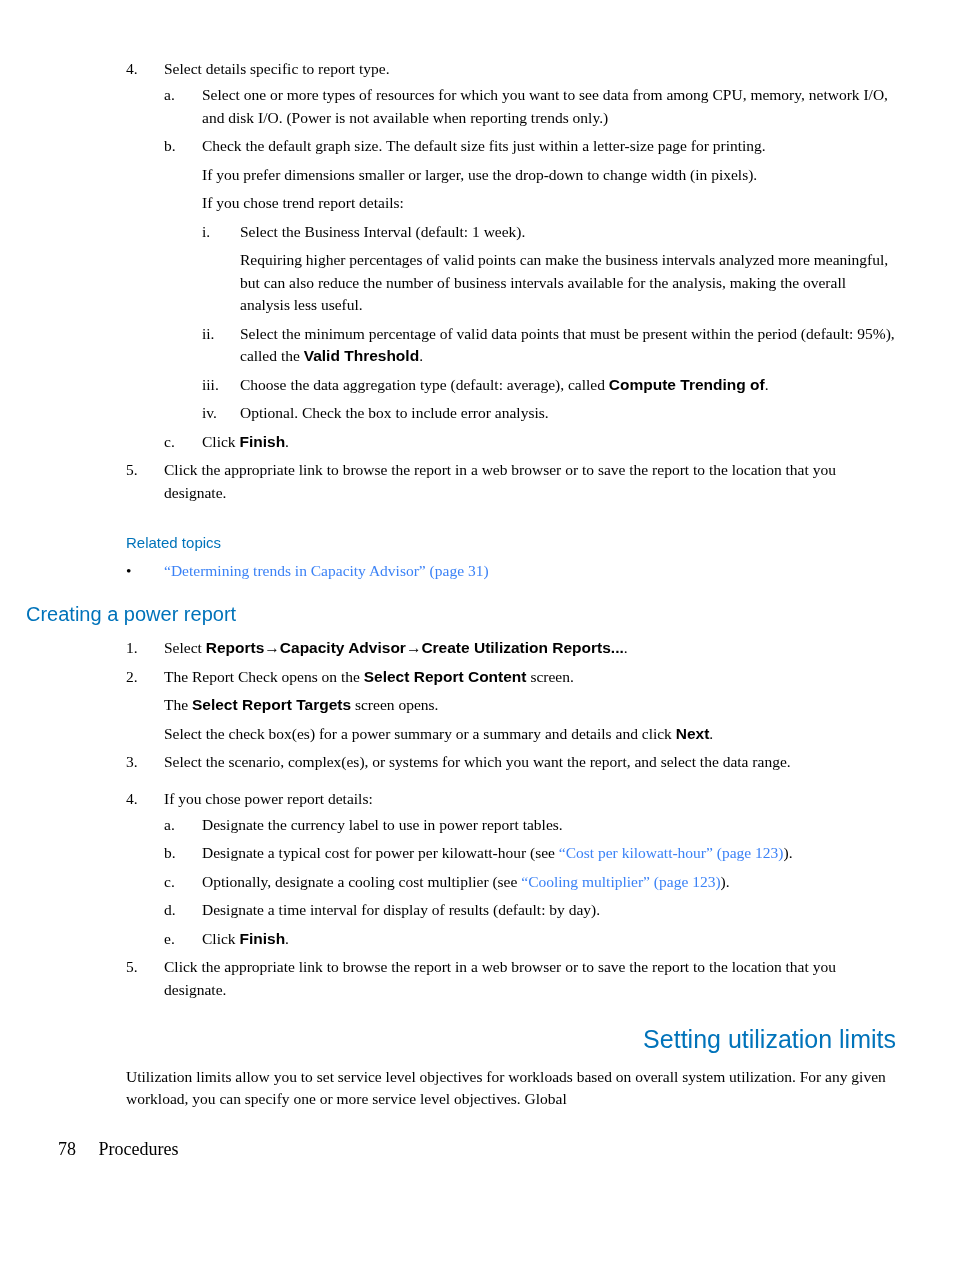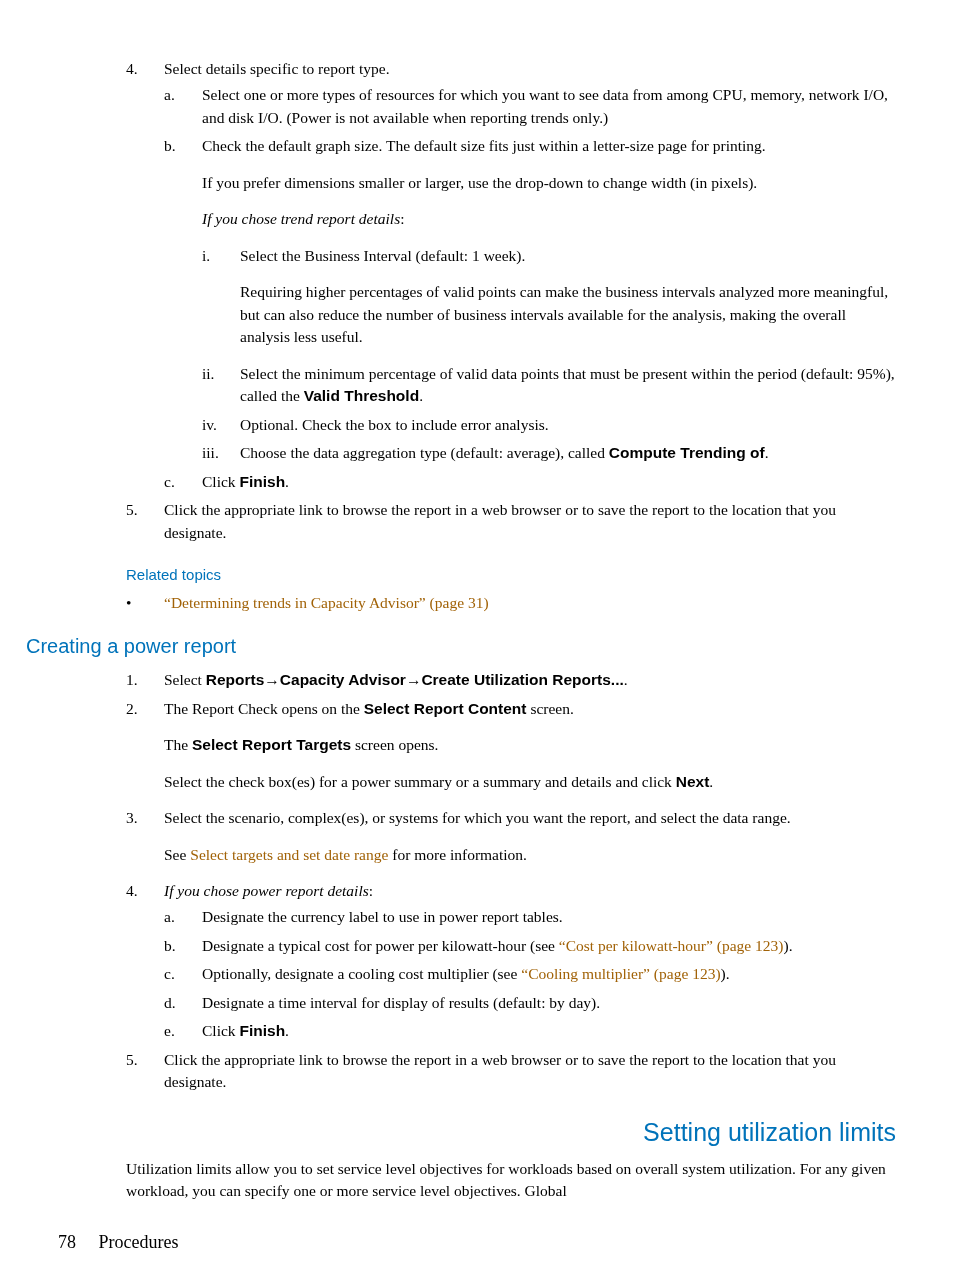--- a/index.html
+++ b/index.html
@@ -13,38 +13,37 @@
     width: 954px;
     box-sizing: border-box;
   }
   .blue-heading {
     font-family: Arial, Helvetica, sans-serif;
     color: #0073ba;
     font-weight: normal;
   }
   .h-related {
     font-size: 15px;
-    margin: 20px 0 6px 68px;
+    margin: 28px 0 6px 68px;
   }
   .h-section {
     font-size: 20px;
     margin: 18px 0 8px -32px;
   }
   .h-major {
     font-size: 25px;
     margin: 20px 0 8px -6px;
     text-align: right;
   }
   .link {
-    color: #a16207;
+    color: #3b82f6;
     text-decoration: none;
     font-family: Liberation Serif, serif;
   }
   .italic {
-    font-style: italic;
   }
   .sans-bold {
     font-family: Arial, Helvetica, sans-serif;
     font-weight: bold;
   }
   ol.num {
     list-style: none;
     padding: 0;
     margin: 0 0 0 68px;
   }
@@ -98,21 +97,21 @@
     padding-left: 38px;
     margin-bottom: 4px;
   }
   ul.bullets > li::before {
     content: "•";
     position: absolute;
     left: 0;
     top: 0;
   }
   .para {
-    margin: 14px 0;
+    margin: 6px 0;
   }
   .body-para {
     margin: 6px 0 6px 68px;
   }
   .footer {
     margin-top: 26px;
     font-size: 18px;
   }
   .footer .pagenum {
     display: inline-block;
@@ -142,26 +141,26 @@
           <li>
             <span class="marker">i.</span>
             <span>Select the Business Interval (default: 1 week).</span>
             <div class="para">Requiring higher percentages of valid points can make the business intervals analyzed more meaningful, but can also reduce the number of business intervals available for the analysis, making the overall analysis less useful.</div>
           </li>
           <li>
             <span class="marker">ii.</span>
             <span>Select the minimum percentage of valid data points that must be present within the period (default: 95%), called the </span><span class="sans-bold">Valid Threshold</span><span>.</span>
           </li>
           <li>
+            <span class="marker">iii.</span>
+            <span>Choose the data aggregation type (default: average), called </span><span class="sans-bold">Compute Trending of</span><span>.</span>
+          </li>
+          <li>
             <span class="marker">iv.</span>
             <span>Optional. Check the box to include error analysis.</span>
-          </li>
-          <li>
-            <span class="marker">iii.</span>
-            <span>Choose the data aggregation type (default: average), called </span><span class="sans-bold">Compute Trending of</span><span>.</span>
           </li>
         </ol>
       </li>
       <li>
         <span class="marker">c.</span>
         <span>Click </span><span class="sans-bold">Finish</span><span>.</span>
       </li>
     </ol>
   </li>
   <li>
@@ -190,23 +189,20 @@
     <div class="para">
       <span>The </span><span class="sans-bold">Select Report Targets</span><span> screen opens.</span>
     </div>
     <div class="para">
       <span>Select the check box(es) for a power summary or a summary and details and click </span><span class="sans-bold">Next</span><span>.</span>
     </div>
   </li>
   <li>
     <span class="marker">3.</span>
     <span>Select the scenario, complex(es), or systems for which you want the report, and select the data range.</span>
-    <div class="para">
-      <span>See </span><a class="link">Select targets and set date range</a><span> for more information.</span>
-    </div>
   </li>
   <li style="margin-top:14px;">
     <span class="marker">4.</span>
     <span class="italic">If you chose power report details</span><span>:</span>
     <ol class="alpha">
       <li>
         <span class="marker">a.</span>
         <span>Designate the currency label to use in power report tables.</span>
       </li>
       <li>

